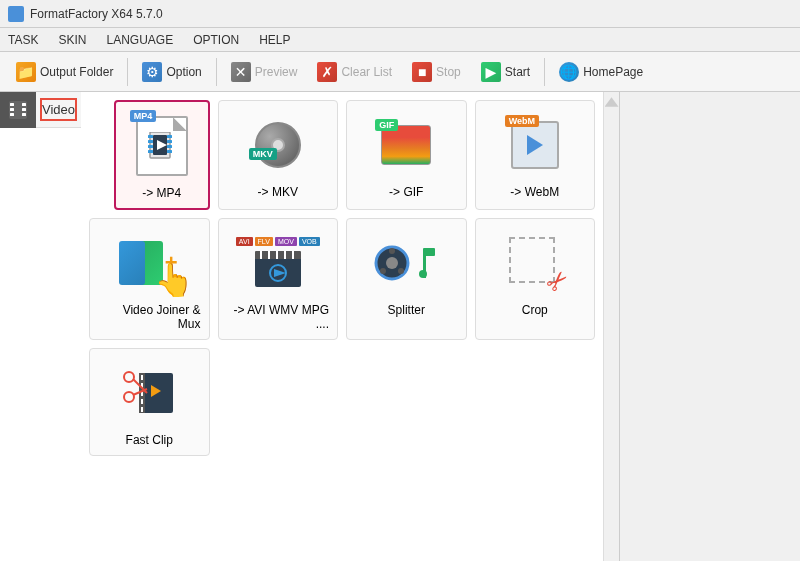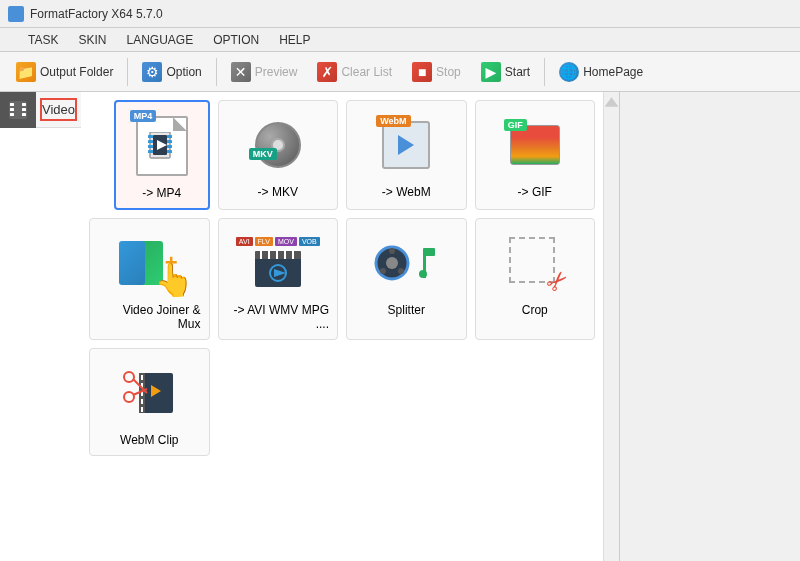--- a/index.html
+++ b/index.html
@@ -28,21 +28,21 @@
     }
     .title-bar-text {
       font-size: 12px;
       color: #333;
     }
     
     .menu-bar {
       display: flex;
       align-items: center;
       background: #f0f0f0;
-      padding: 2px 24px;
+      padding: 2px 4px;
       border-bottom: 1px solid #ccc;
       height: 24px;
       gap: 12px;
     }
     .menu-item {
       font-size: 12px;
       color: #333;
       cursor: pointer;
       padding: 2px 4px;
     }
@@ -155,21 +155,21 @@
       border-radius: 4px;
       padding: 8px;
       display: flex;
       flex-direction: column;
       align-items: center;
       cursor: pointer;
       background: #fafafa;
       min-height: 100px;
     }
     .grid-item.selected {
-      border: 2px solid #3b82f6;
+      border: 2px solid #be185d;
       background: #fff5f5;
       margin-left: 25px;
     }
     .grid-item .icon-area {
       width: 72px; height: 72px;
       display: flex; align-items: center; justify-content: center;
       position: relative;
       margin-bottom: 4px;
     }
     .grid-item .label {
@@ -432,37 +432,37 @@
                   <div class="mkv-disc-inner"></div>
                 </div>
               </div>
             </div>
             <span class="label">-&gt; MKV</span>
           </div>
 
           <div class="grid-item">
             <div class="icon-area">
               <div style="position:relative;">
+                <span class="badge green">GIF</span>
+                <div class="gif-thumb"></div>
+              </div>
+            </div>
+            <span class="label">-&gt; GIF</span>
+          </div>
+
+          <div class="grid-item">
+            <div class="icon-area">
+              <div style="position:relative;">
                 <span class="badge orange" style="background:#e67e22;">WebM</span>
                 <div class="webm-play">
                   <div class="play-tri"></div>
                 </div>
               </div>
             </div>
             <span class="label">-&gt; WebM</span>
-          </div>
-
-          <div class="grid-item">
-            <div class="icon-area">
-              <div style="position:relative;">
-                <span class="badge green">GIF</span>
-                <div class="gif-thumb"></div>
-              </div>
-            </div>
-            <span class="label">-&gt; GIF</span>
           </div>
 
           <div class="grid-item">
             <div class="icon-area">
               <div class="joiner-icon">
                 <div class="film-strip-sm"></div>
                 <div class="film-strip-sm2"></div>
                 <span class="plus-icon">+</span>
                 <span class="hand-icon">👆</span>
               </div>
@@ -540,21 +540,21 @@
 
                   <circle cx="8" cy="10" r="5" fill="none" stroke="#e74c3c" stroke-width="2"></circle>
                   <circle cx="8" cy="30" r="5" fill="none" stroke="#e74c3c" stroke-width="2"></circle>
                   <line x1="12" y1="12" x2="26" y2="26" stroke="#e74c3c" stroke-width="2"></line>
                   <line x1="12" y1="28" x2="26" y2="22" stroke="#e74c3c" stroke-width="2"></line>
 
                   <polygon points="30,18 40,24 30,30" fill="#f39c12"></polygon>
                 </svg>
               </div>
             </div>
-            <span class="label">WebM Clip</span>
+            <span class="label">Fast Clip</span>
           </div>
 
 
         </div>
       </div>
 
       <div class="scrollbar-area">
         <div class="scroll-up"></div>
       </div>
     </div>

